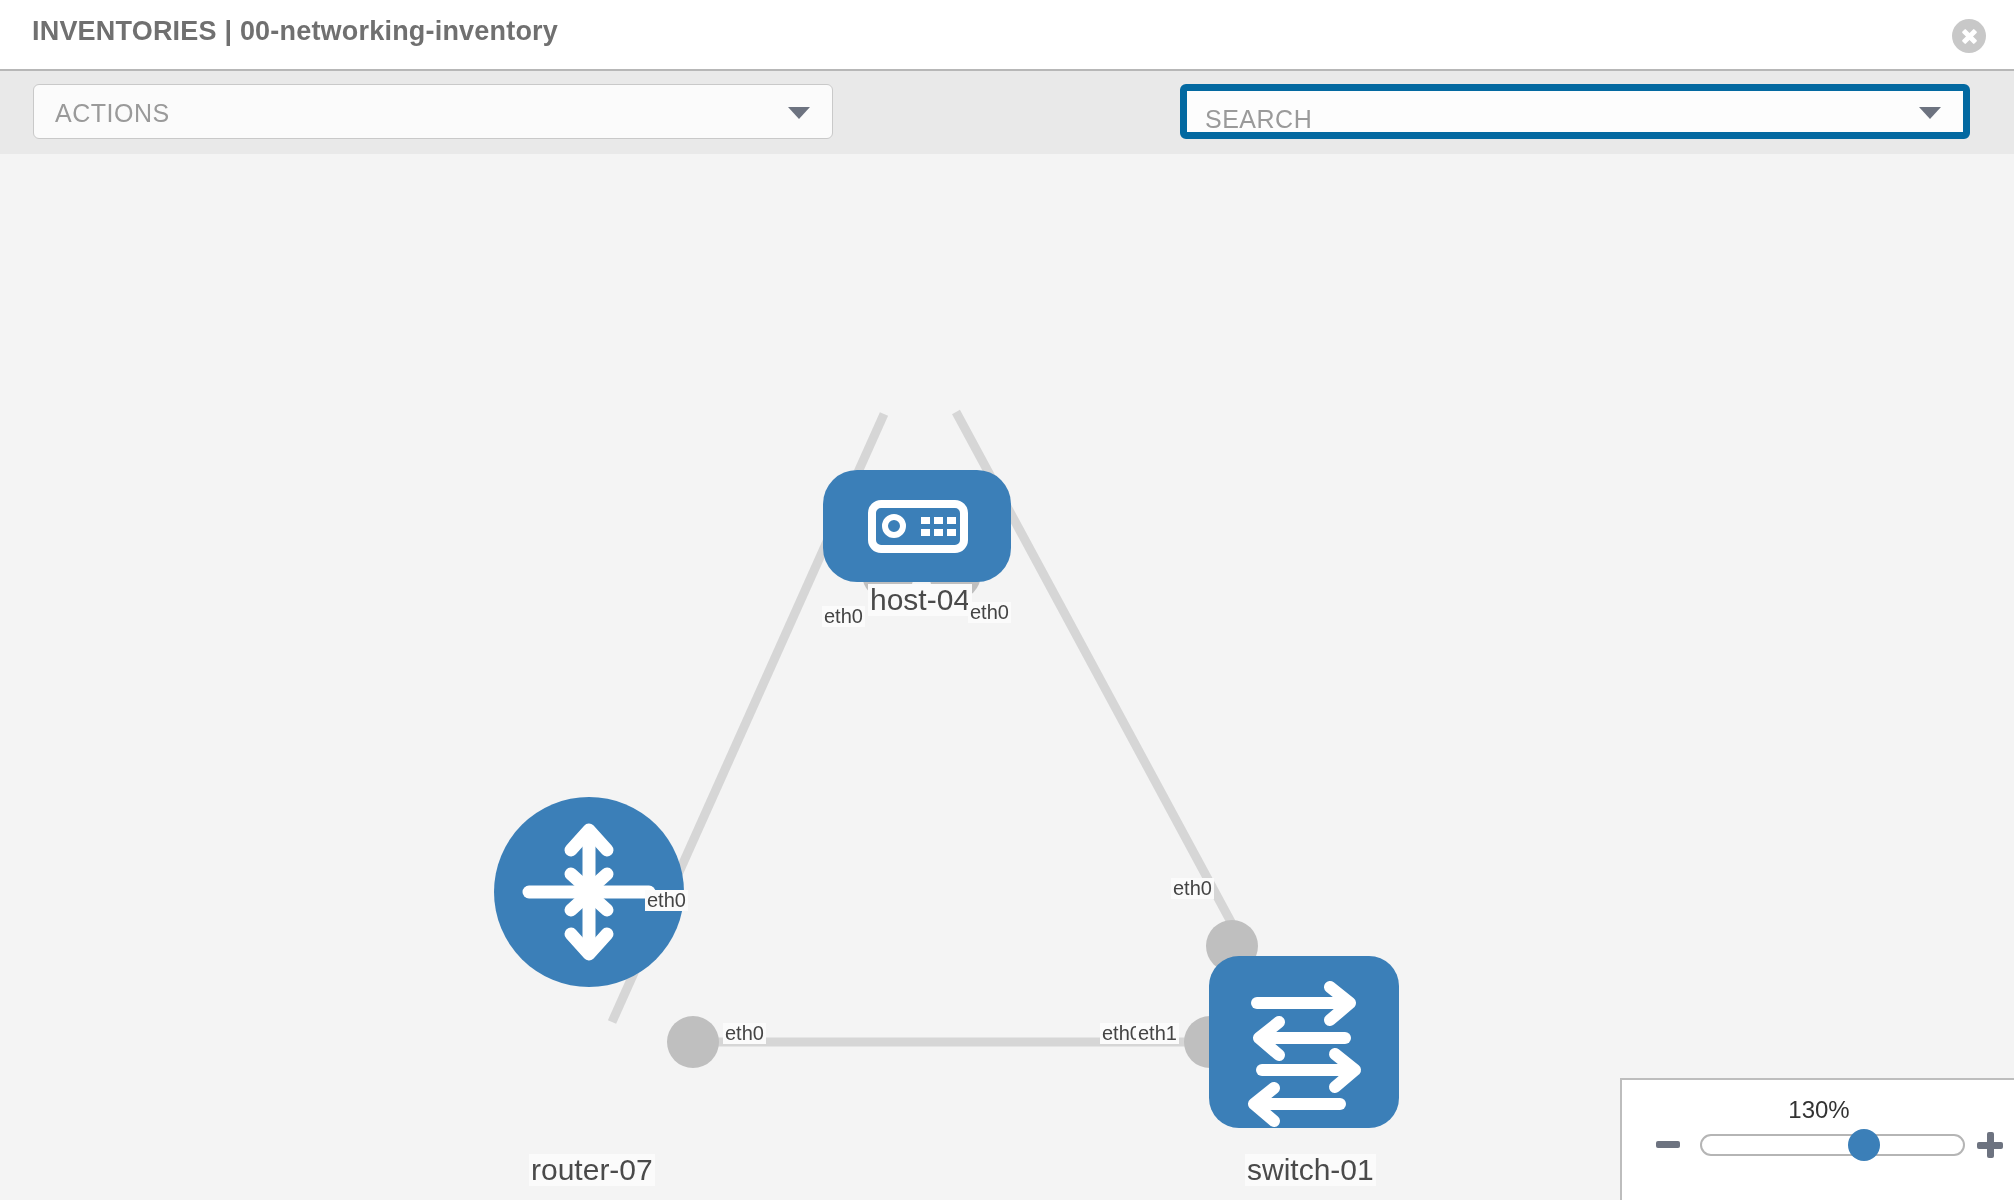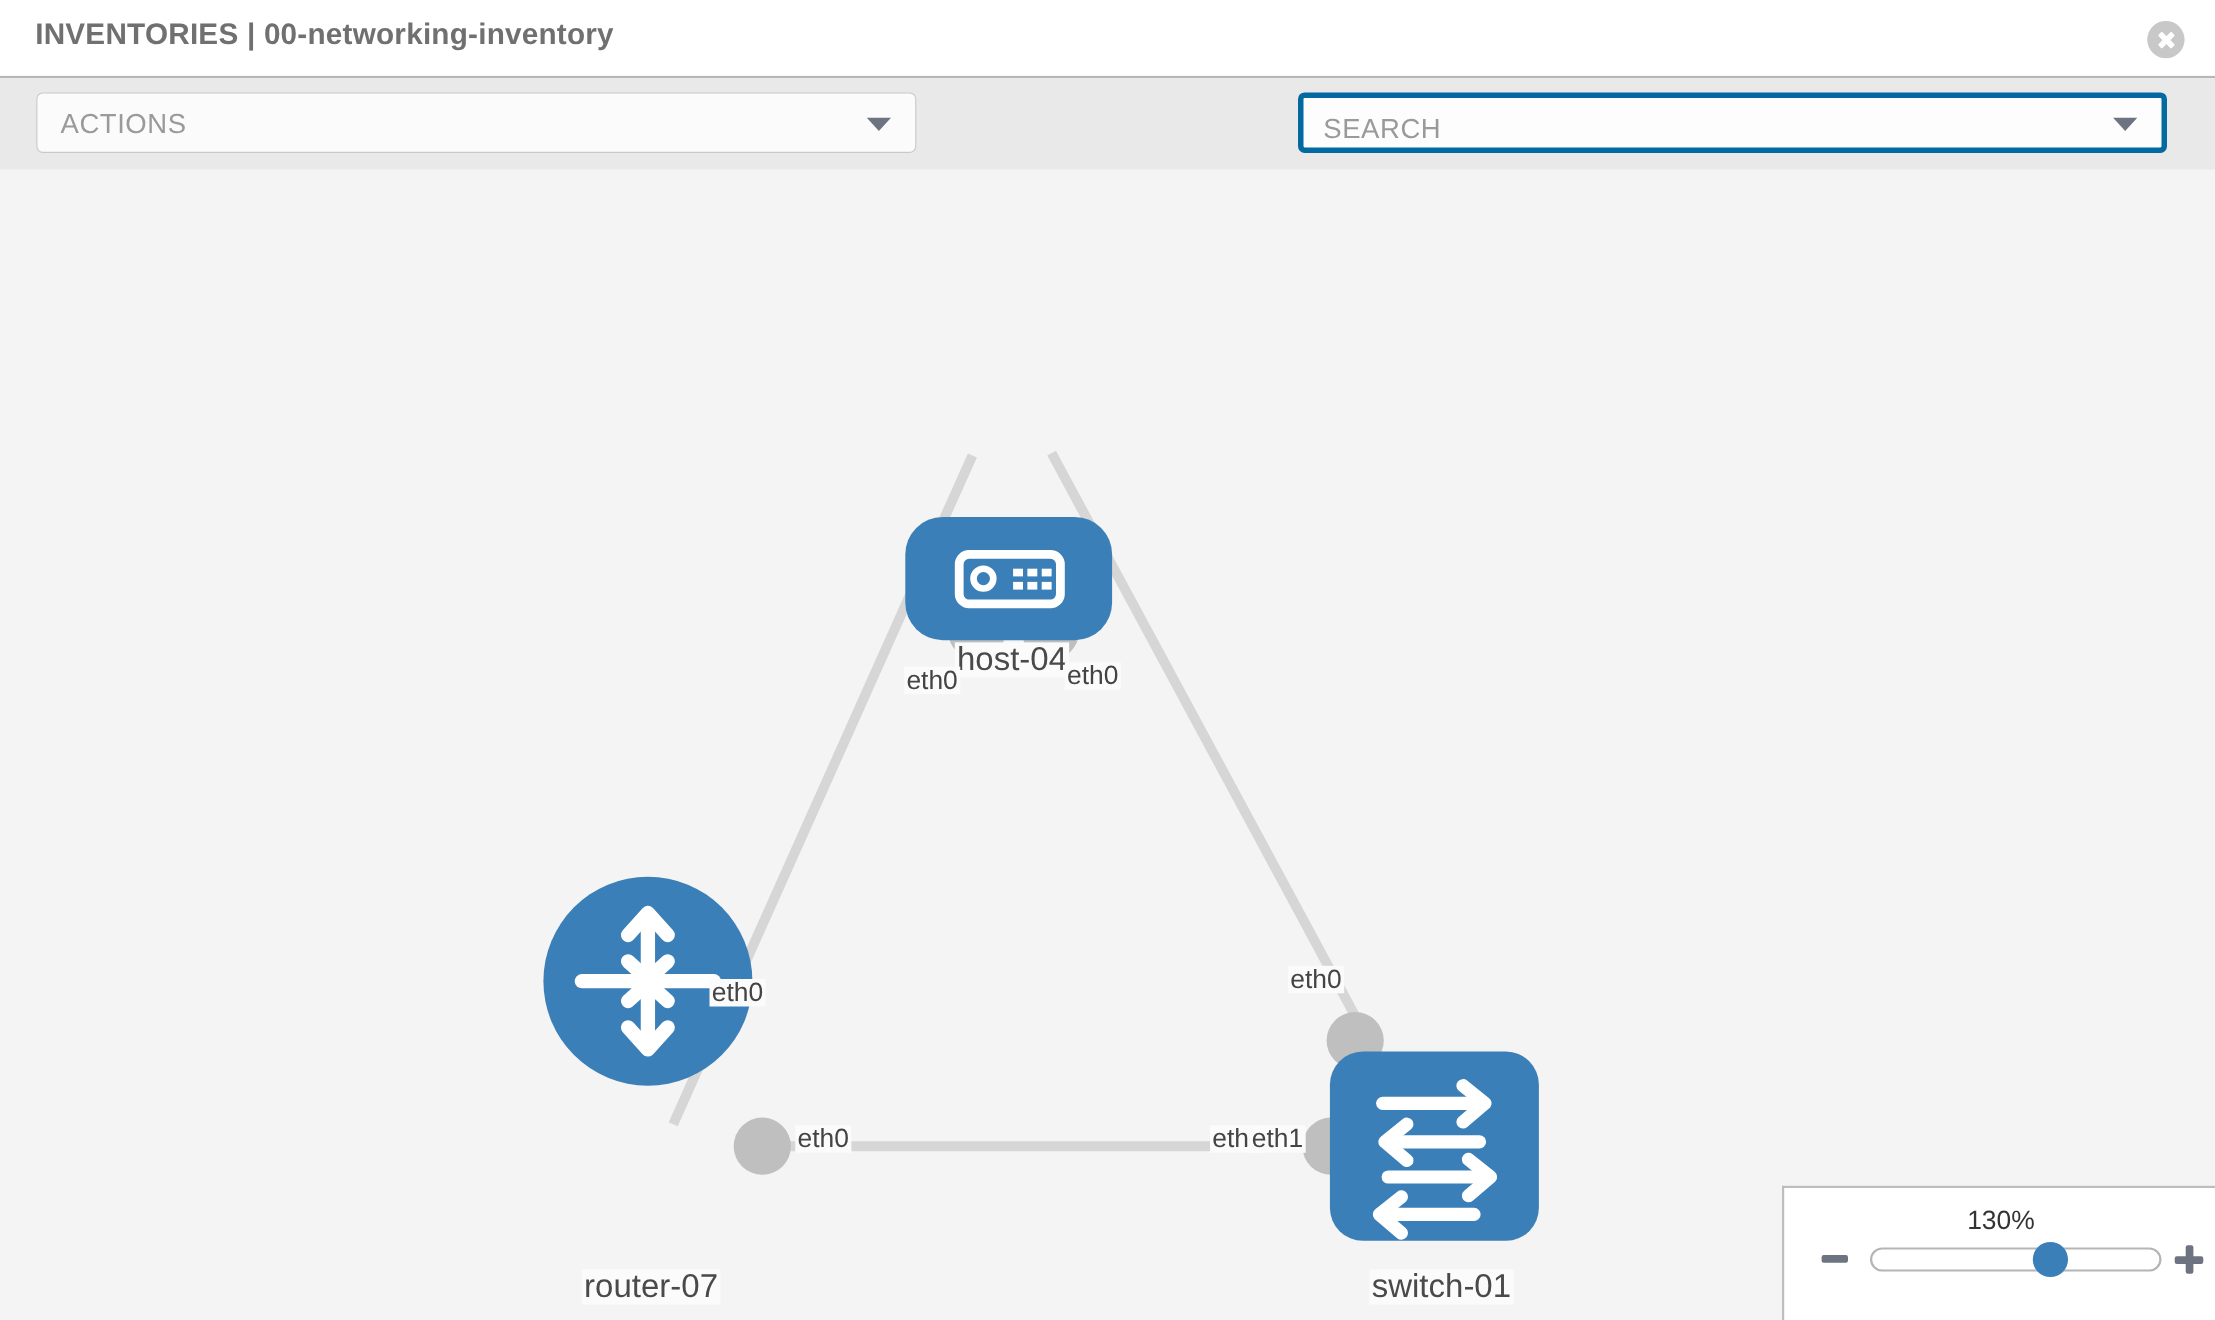--- a/index.html
+++ b/index.html
@@ -119,21 +119,21 @@
   #wrench-btn { left: 1040px; }
   #key-btn    { left: 1112px; }
 
   .search-select {
     position: absolute;
     left: 1180px;
     top: 13px;
     width: 790px;
     height: 55px;
     background: #fdfdfd;
-    border: 5px solid #0369a1;
+    border: 7px solid #0369a1;
     border-radius: 6px;
     box-sizing: border-box;
     cursor: text;
   }
   .search-select .lbl {
     position: absolute;
     left: 18px;
     top: 14px;
     font-size: 25px;
     color: #9a9a9a;
@@ -161,21 +161,21 @@
     position: absolute;
     font-size: 30px;
     color: #4a4a4a;
     background: #fbfbfb;
     white-space: nowrap;
     padding: 0 2px;
     line-height: 1.05;
   }
   .edge-label {
     position: absolute;
-    font-size: 24px;
+    font-size: 20px;
     color: #444444;
     background: #fbfbfb;
     white-space: nowrap;
     padding: 0 2px;
     line-height: 1.05;
   }
 
   
   .zoom-panel {
     position: absolute;

